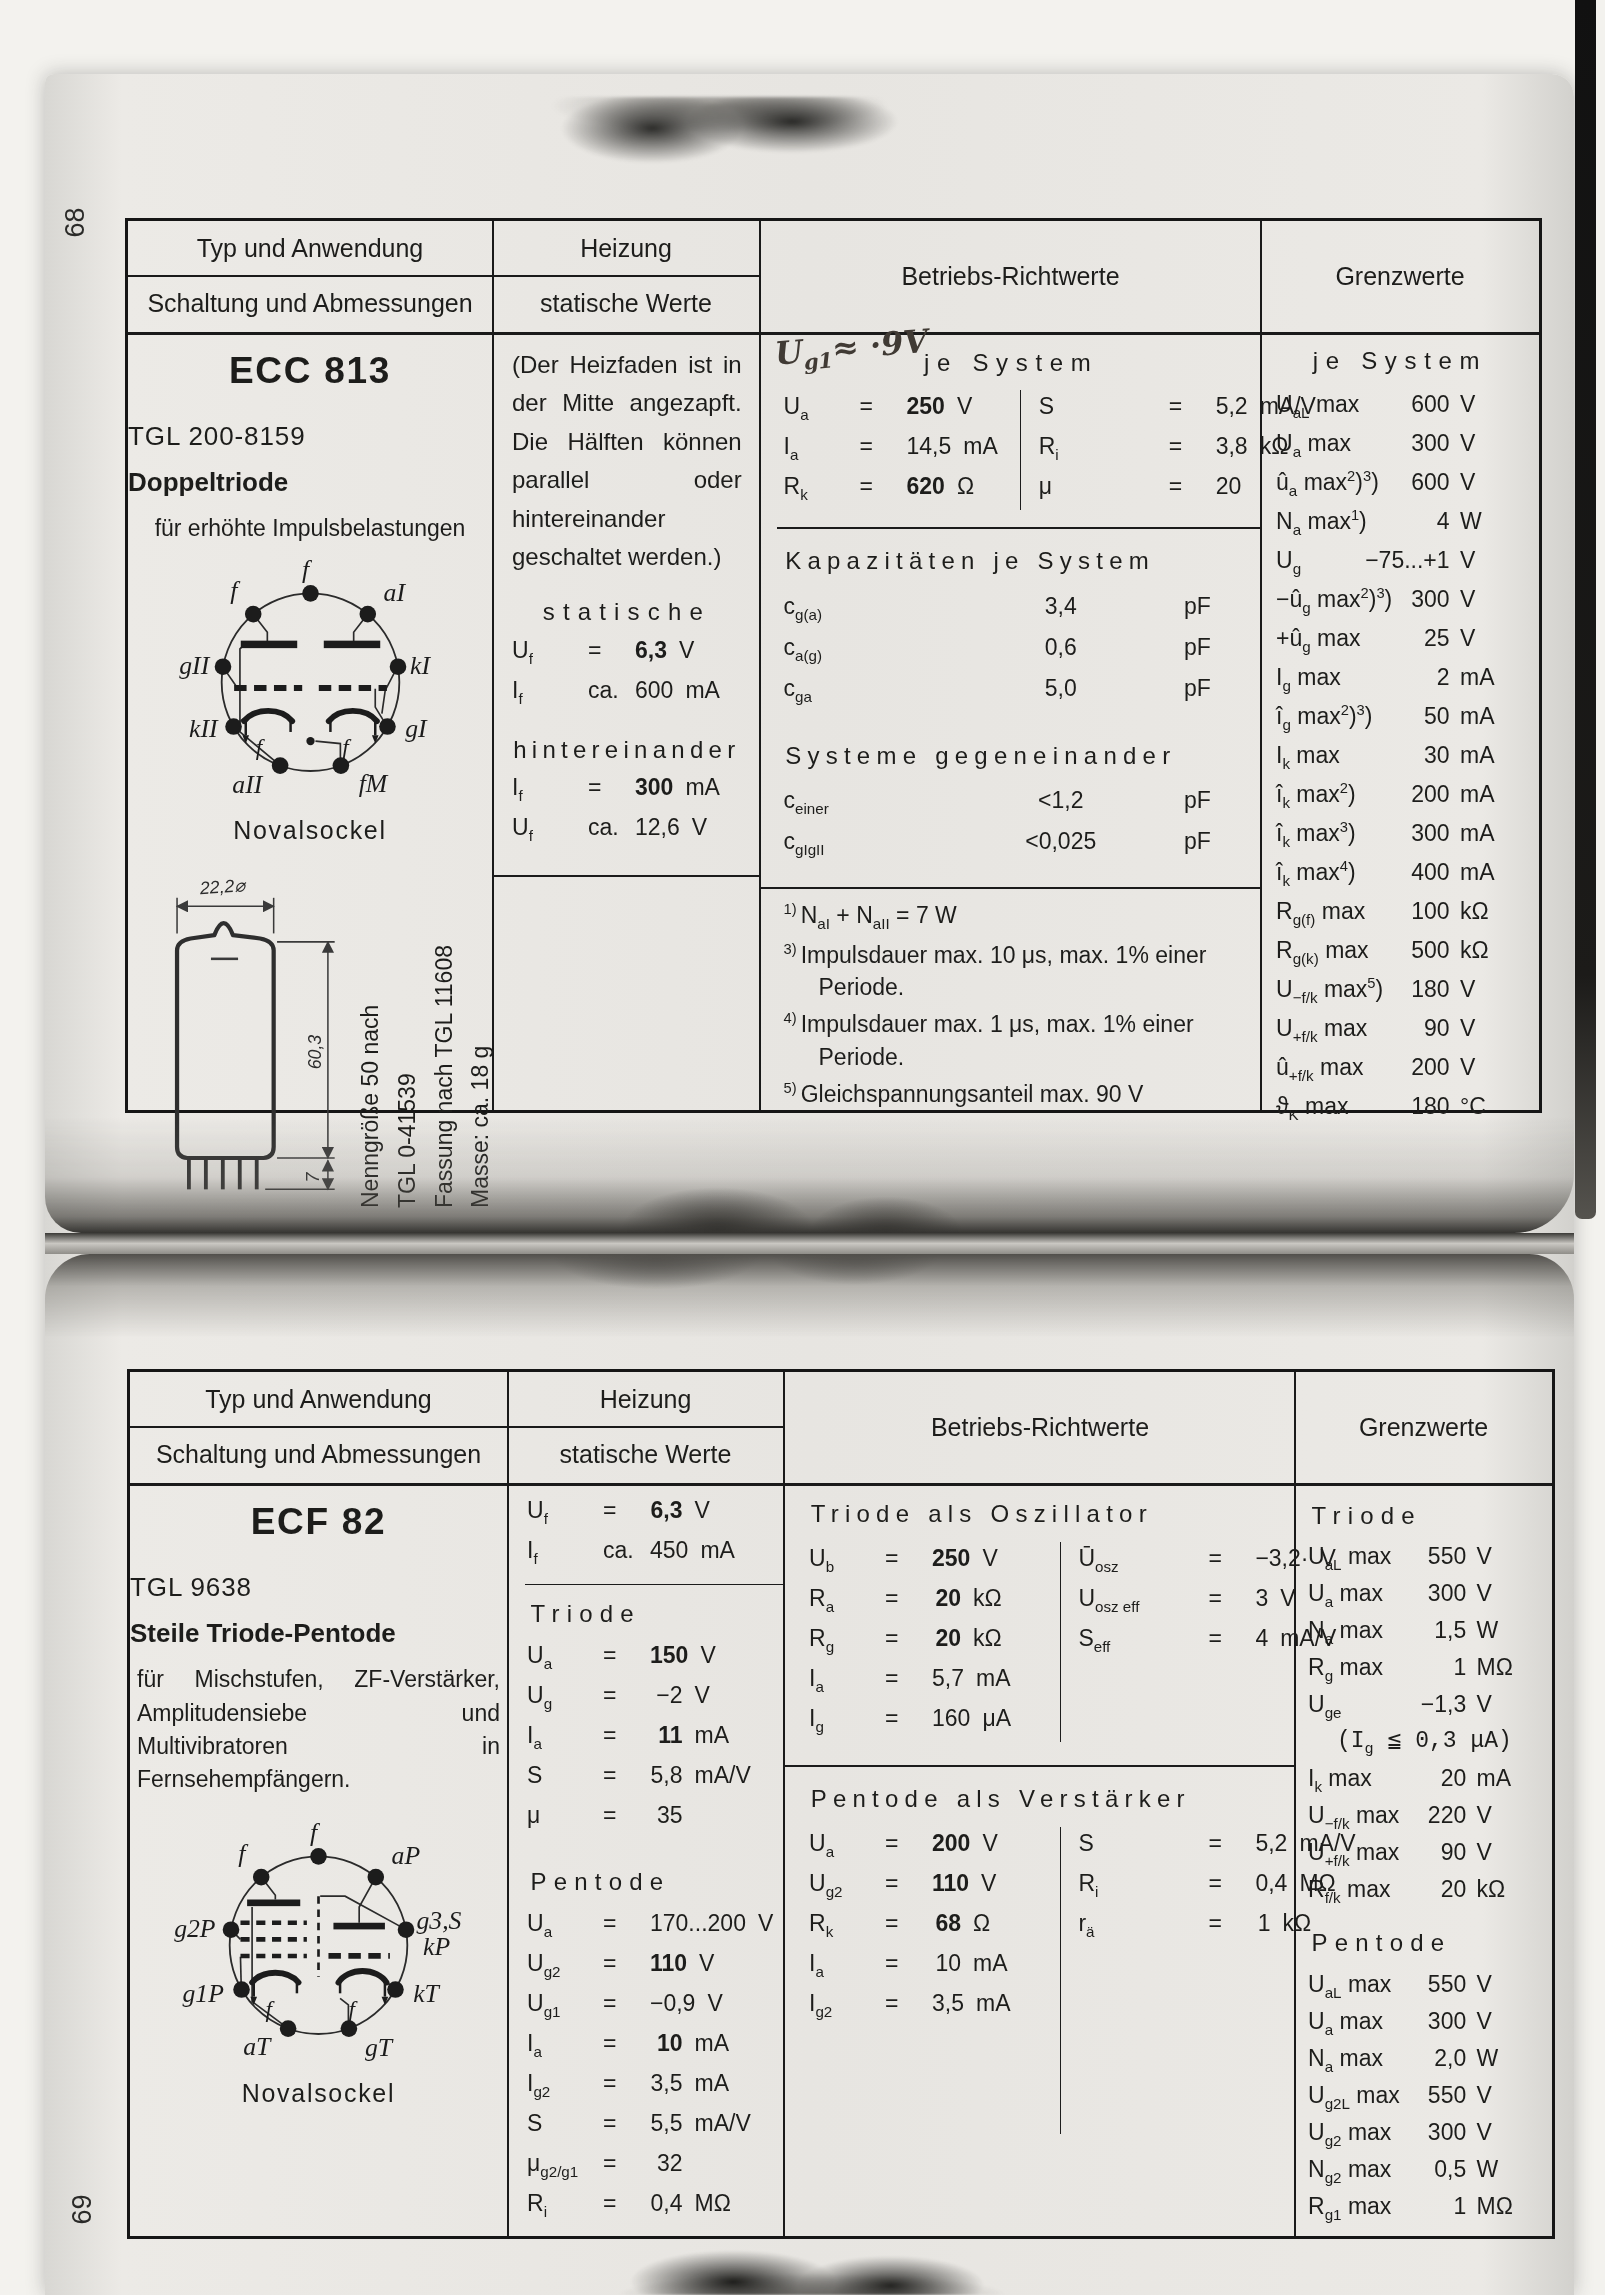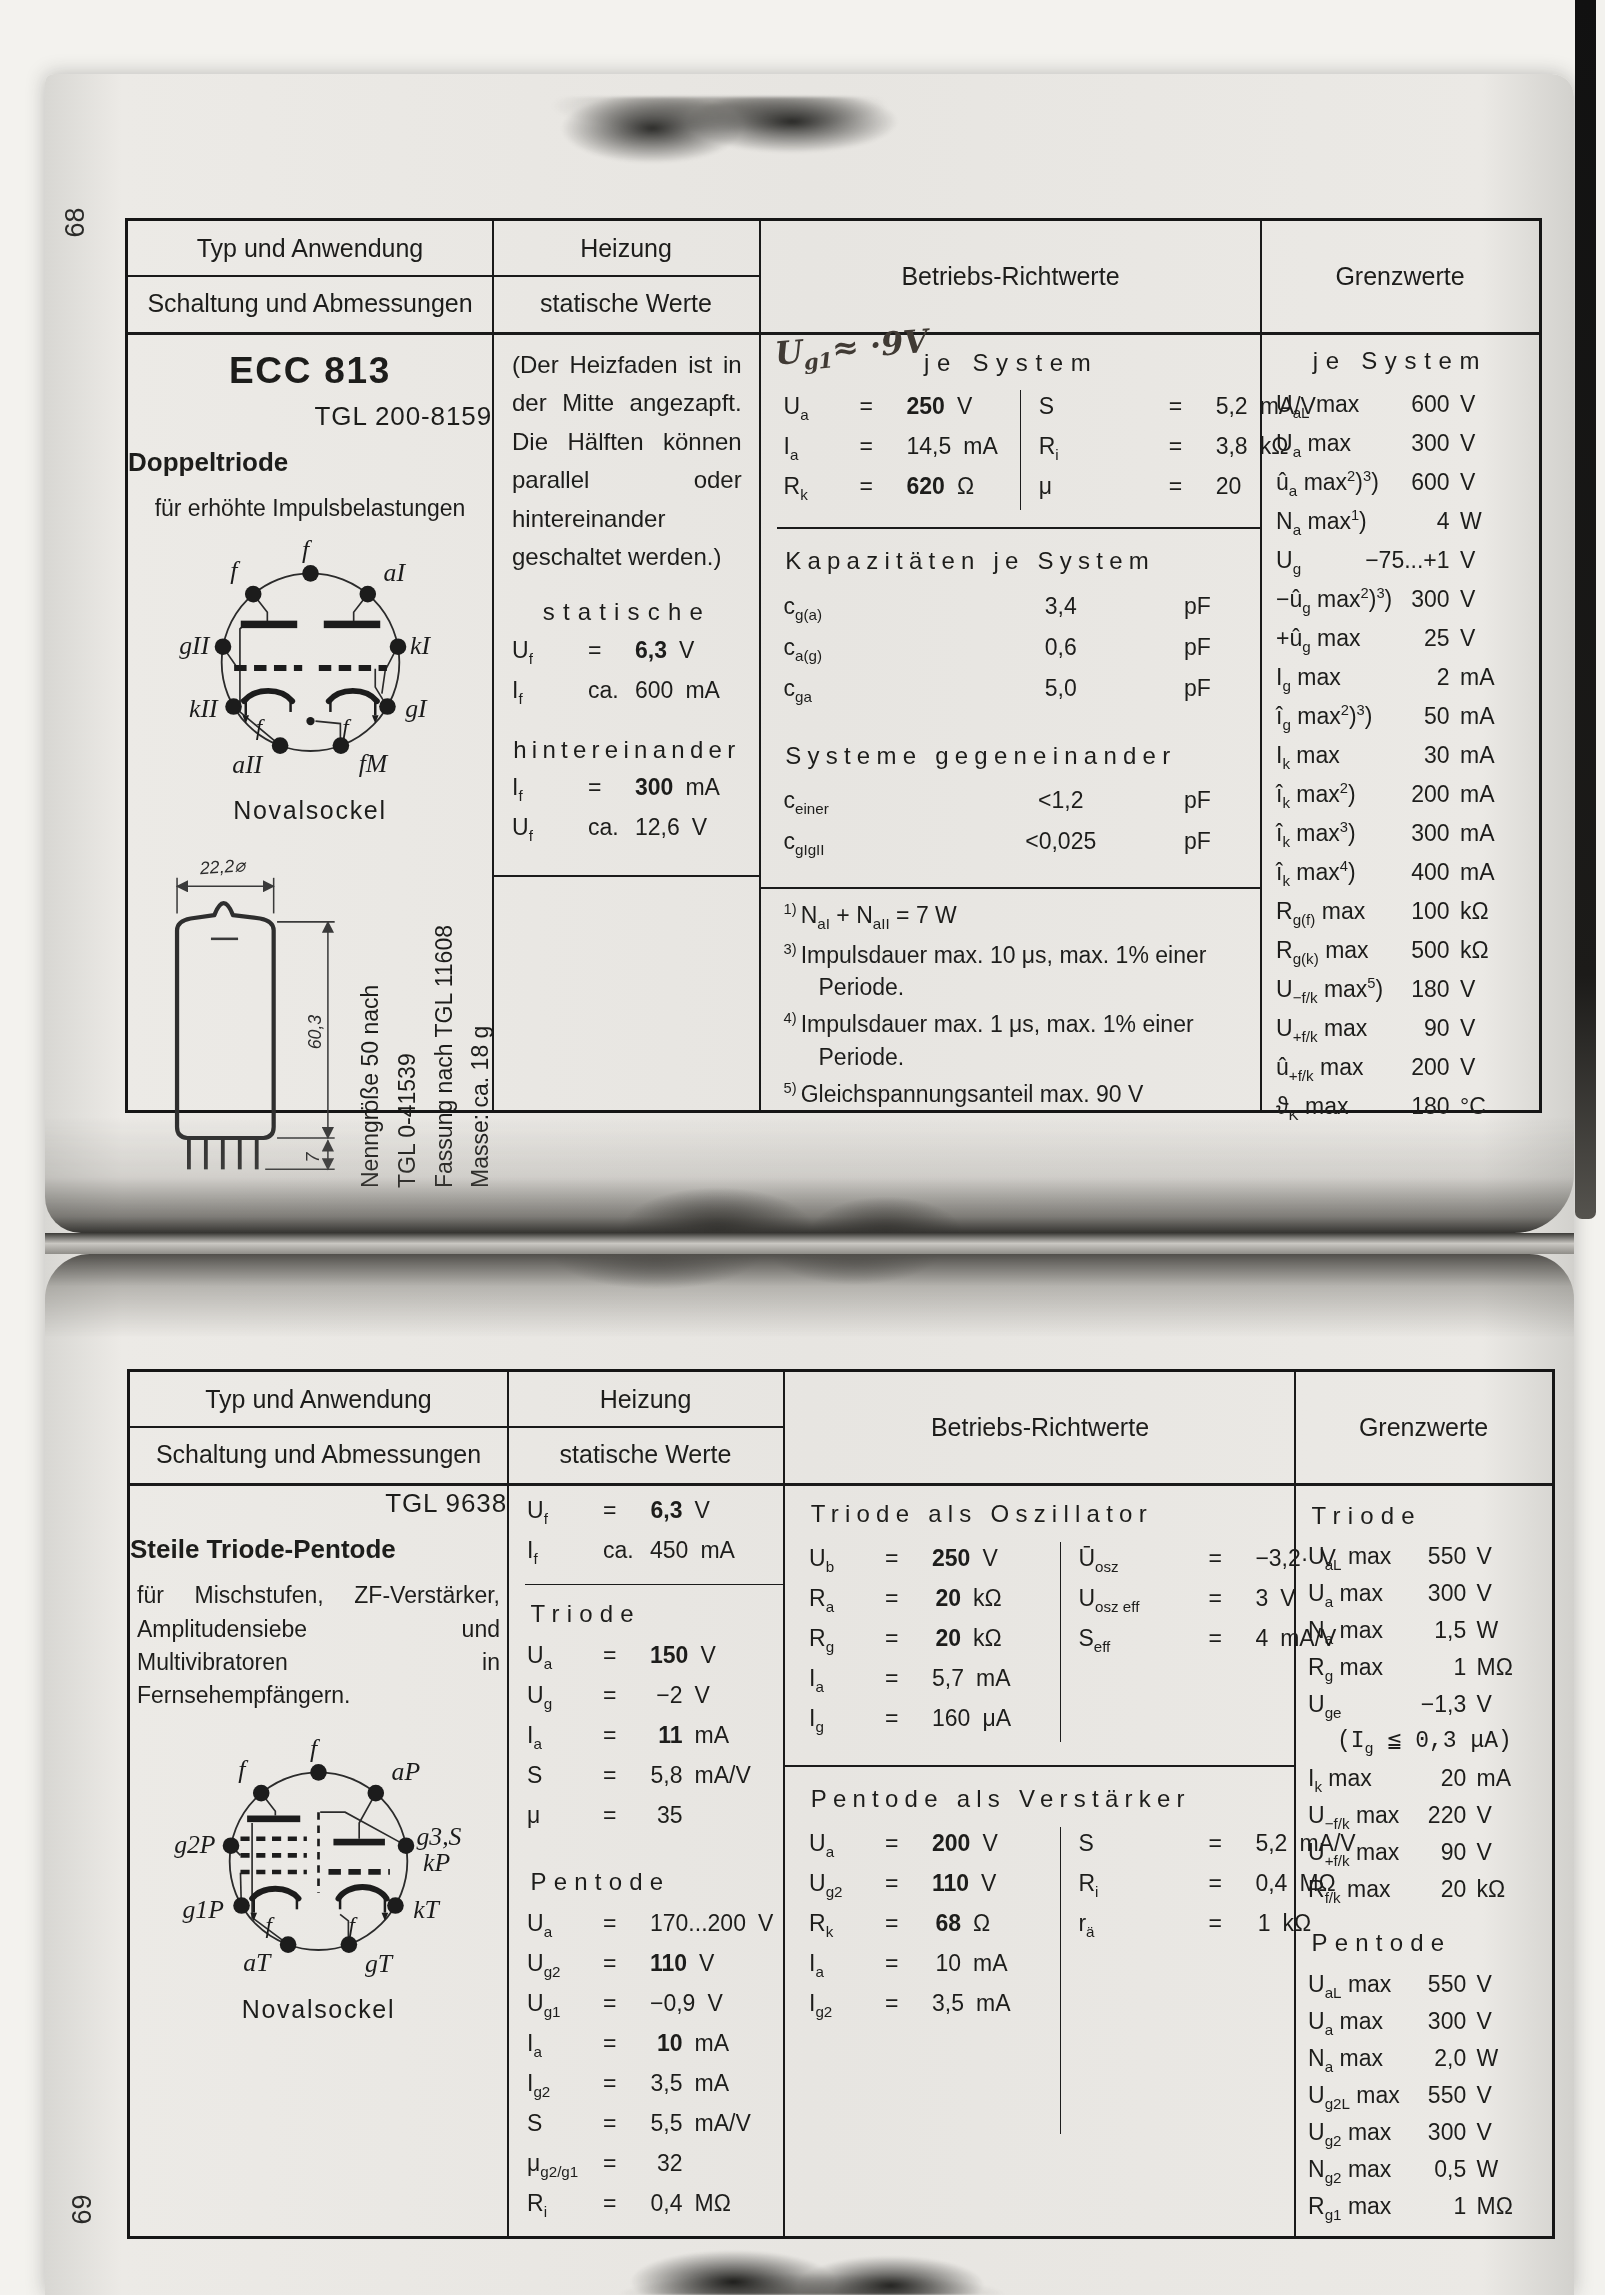--- a/index.html
+++ b/index.html
@@ -25,21 +25,21 @@
 .curl-bottom{position:absolute;left:484px;top:2235px;width:656px;height:60px;
  background:radial-gradient(ellipse 147px 45px at 38% 78%,rgba(14,14,12,.92),rgba(14,14,12,0) 70%),
  radial-gradient(ellipse 130px 41px at 62% 84%,rgba(14,14,12,.88),rgba(14,14,12,0) 72%),
  radial-gradient(ellipse 259px 29px at 50% 100%,rgba(60,58,54,.6),rgba(60,58,54,0) 75%);filter:blur(1.3px)}
 .pagenum{position:absolute;font-size:27px;color:#2a2a28;transform:rotate(-90deg);transform-origin:center}
 .table{position:absolute;border:3.5px solid #161616}
 .vline,.hline{position:absolute;background:#1a1a1a}
 .hcell{position:absolute;display:flex;align-items:center;justify-content:center;font-size:25px}
 .col{position:absolute;font-size:23px;line-height:1.45}
 .tube-title{font-size:37px;font-weight:700;text-align:center;margin-top:10.4px;letter-spacing:1.7px}
-.tube-tgl{font-size:26px;text-align:right;margin-top:0;letter-spacing:0.9px}
+.tube-tgl{font-size:26px;text-align:left;margin-top:20px;letter-spacing:0.9px}
 .tube-kind{font-size:26px;font-weight:700;text-align:left;margin-top:8.6px}
 .tube-use{font-size:23px;text-align:center;margin-top:10.4px}
 .tube-use.just{text-align:justify;padding:0 7px}
 .socket{display:block;margin:5.2px auto 0;width:349px;height:259px}
 .socket-caption{font-size:25px;text-align:center;margin-top:1.7px;letter-spacing:1.7px}
 .draw-row{display:flex;margin-top:21px;padding-left:8.6px}
 .tube-svg{width:214px;height:339px;flex:0 0 auto}
 .vnotes{writing-mode:vertical-rl;transform:rotate(180deg);font-size:23px;line-height:1.6;height:339px;margin-left:1.7px;white-space:nowrap}
 .hz-note{font-size:24px;line-height:1.6;text-align:justify}
 .subhead{font-size:24px;text-align:center;margin-top:19px;margin-bottom:3.5px}
@@ -458,20 +458,21 @@
       <span>statische Werte</span>
     </div>
   <div class="hcell" style="left:655px;top:0;width:510px;height:111px">
       <span>Betriebs-Richtwerte</span>
     </div>
   <div class="hcell" style="left:1166px;top:0;width:255px;height:111px">
       <span>Grenzwerte</span>
     </div>
 
   <div class="col" style="left:0;top:113px;width:377px;height:750px">
+    <div class="tube-title">ECF 82</div>
     <div class="tube-tgl">TGL 9638</div>
     <div class="tube-kind">Steile Triode-Pentode</div>
     <div class="tube-use just">für Mischstufen, ZF-Verstärker, Amplitudensiebe und Multivibratoren in Fernsehempfängern.</div>
 
     <svg class="socket" style="margin-top:17.3px;font-size:27px" viewBox="0 0 420 312">
       <circle class="sc" cx="210" cy="158" r="107"></circle>
       <path class="w" d="M279,76 L259,112 L259,131"></path>
       <path class="w" d="M141,76 L158,98 L158,103"></path>
       <path class="w" d="M104,139 L116,151"></path>
       <path class="w" d="M315,139 L242,99 L212,99"></path>

